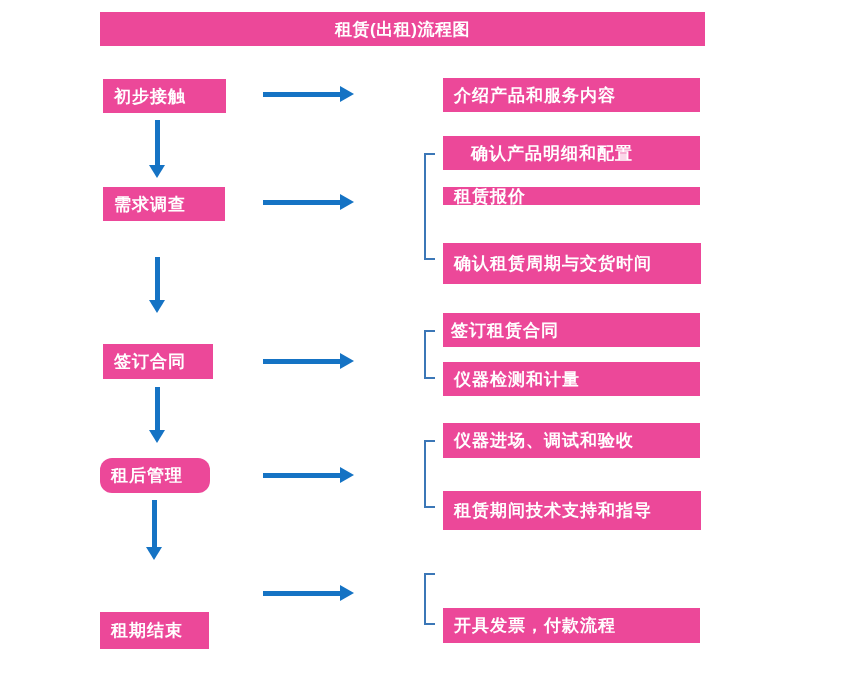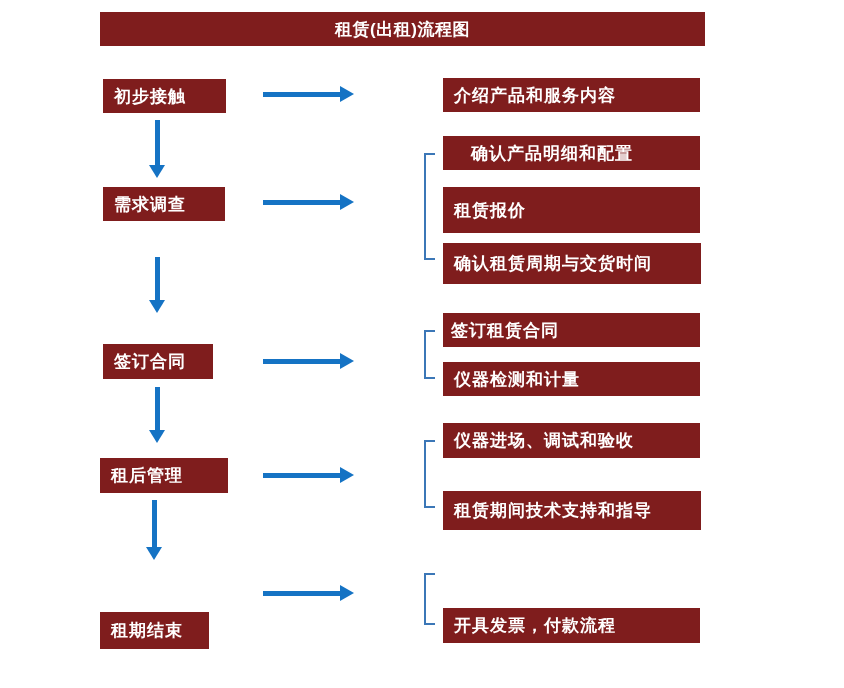--- a/index.html
+++ b/index.html
@@ -6,21 +6,21 @@
   #canvas {
     position: relative;
     width: 844px;
     height: 688px;
     background: #ffffff;
     font-family: "Liberation Sans", "DejaVu Sans", sans-serif;
     overflow: hidden;
   }
   .bluebox {
     position: absolute;
-    background: #7f1d1d;
+    background: #ec4899;
     color: #ffffff;
     font-weight: bold;
     font-size: 17px;
     display: flex;
     align-items: center;
     box-sizing: border-box;
     letter-spacing: 1px;
     white-space: nowrap;
   }
   .titlebar {
@@ -77,21 +77,21 @@
 </head>
 <body>
 
 <div id="canvas">
 
   <div class="bluebox titlebar" style="left:100px; top:12px; width:605px; height:34px;">租赁(出租)流程图</div>
 
   <div class="bluebox stepbox" style="left:103px; top:79px; width:123px; height:34px;">初步接触</div>
   <div class="bluebox stepbox" style="left:103px; top:344px; width:110px; height:35px;">签订合同</div>
   <div class="bluebox stepbox" style="left:103px; top:187px; width:122px; height:34px;">需求调查</div>
-  <div class="bluebox stepbox" style="left:100px; top:458px; width:128px; height:35px;">租后管理</div>
+  <div class="bluebox stepbox" style="left:100px; top:458px; width:110px; height:35px;border-radius:12px;">租后管理</div>
   <div class="bluebox stepbox" style="left:100px; top:575px; width:109px; height:37px;margin-top:37px;">租期结束</div>
 
   <div class="varrow" style="left:149px; top:120px; height:58px;">
     <div class="shaft" style="height:46px;"></div>
     <div class="head" style="top:45px;"></div>
   </div>
   <div class="varrow" style="left:149px; top:257px; height:56px;">
     <div class="shaft" style="height:44px;"></div>
     <div class="head" style="top:43px;"></div>
   </div>
@@ -126,21 +126,21 @@
   </div>
 
   <div class="bracket" style="top:153px; height:107px;"></div>
   <div class="bracket" style="top:330px; height:49px;"></div>
   <div class="bracket" style="top:440px; height:68px;"></div>
   <div class="bracket" style="top:573px; height:52px;"></div>
 
   <div class="bluebox detailbox" style="left:443px; top:78px; width:257px; height:34px;">介绍产品和服务内容</div>
 
   <div class="bluebox detailbox" style="left:443px; top:136px; width:257px; height:34px;padding-left:28px;">确认产品明细和配置</div>
-  <div class="bluebox detailbox" style="left:443px; top:187px; width:257px; height:46px;">租赁报价</div>
+  <div class="bluebox detailbox" style="left:443px; top:187px; width:257px; height:18px;">租赁报价</div>
   <div class="bluebox detailbox" style="left:443px; top:243px; width:258px; height:41px;">确认租赁周期与交货时间</div>
 
   <div class="bluebox detailbox" style="left:443px; top:313px; width:257px; height:34px;padding-left:8px;">签订租赁合同</div>
   <div class="bluebox detailbox" style="left:443px; top:362px; width:257px; height:34px;">仪器检测和计量</div>
 
   <div class="bluebox detailbox" style="left:443px; top:423px; width:257px; height:35px;">仪器进场、调试和验收</div>
   <div class="bluebox detailbox" style="left:443px; top:491px; width:258px; height:39px;">租赁期间技术支持和指导</div>
 
   <div class="bluebox detailbox" style="left:443px; top:608px; width:257px; height:35px;">开具发票，付款流程</div>
 

